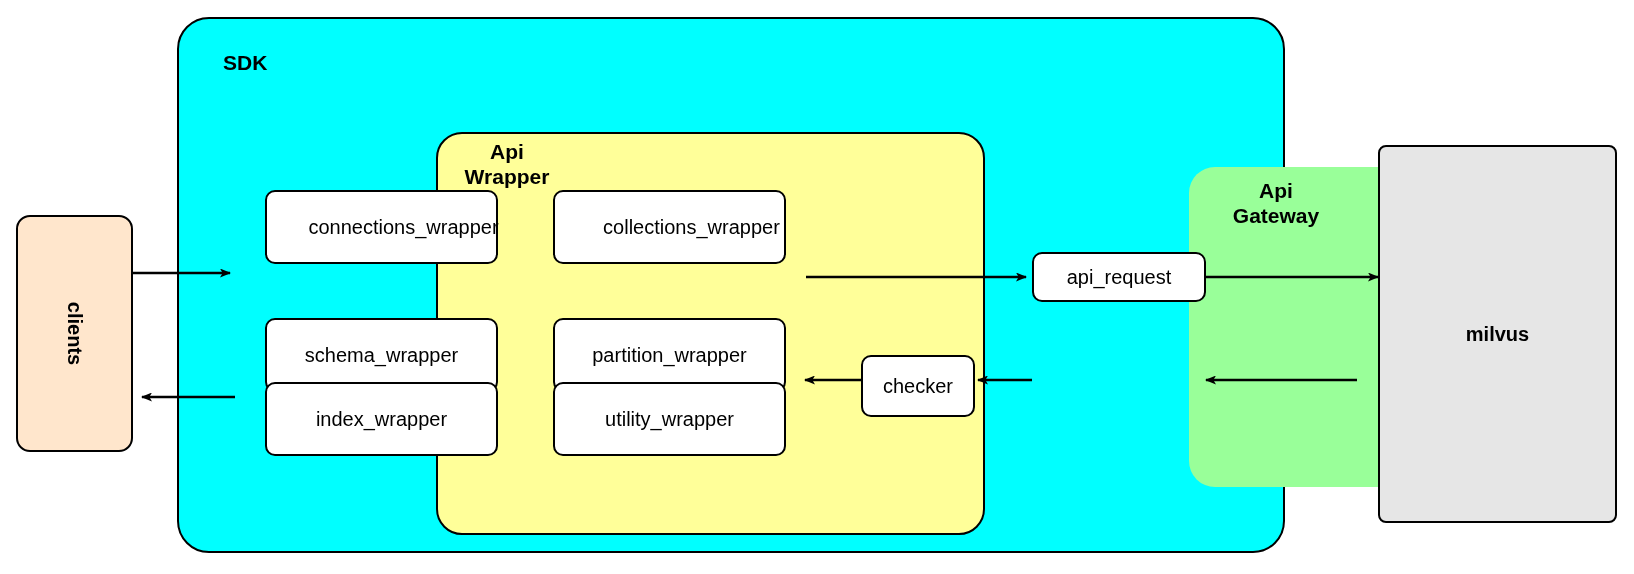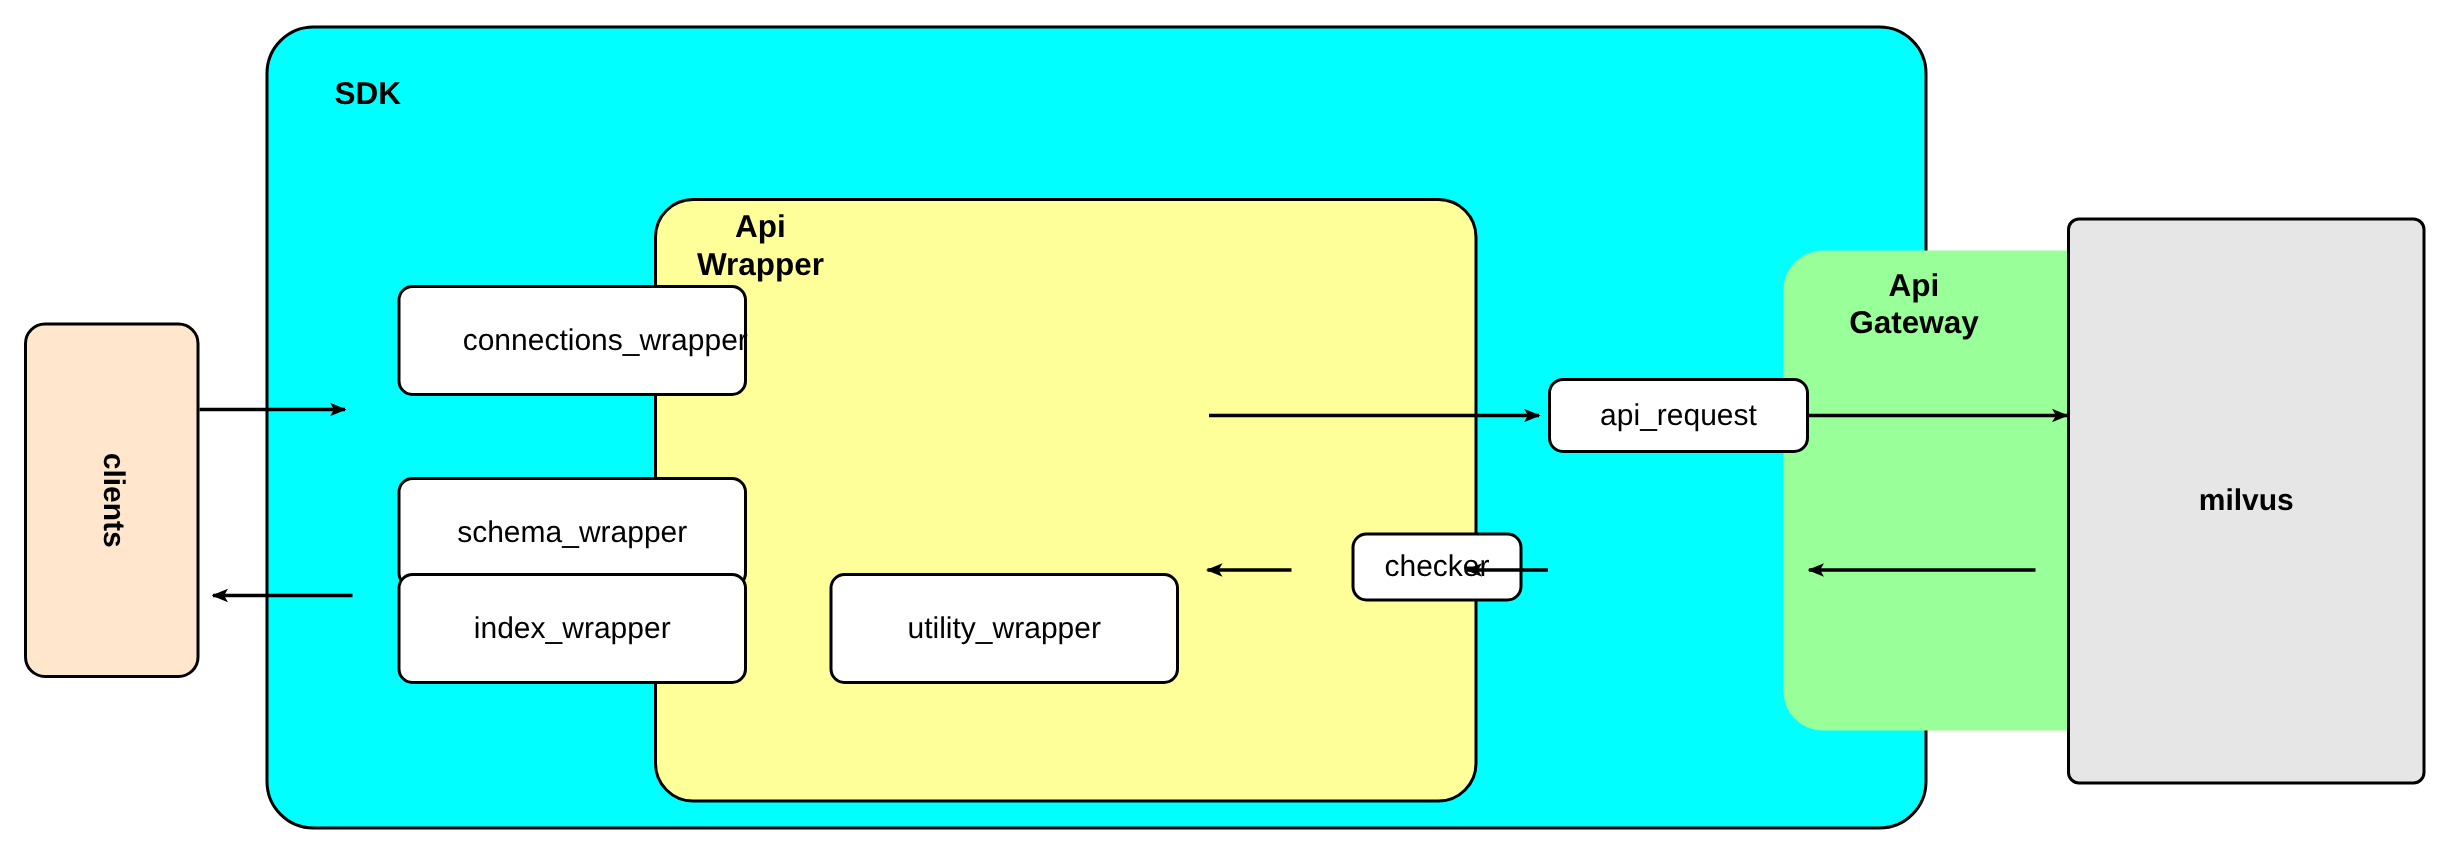--- a/index.html
+++ b/index.html
@@ -122,21 +122,21 @@
   .wrow-2 { top: 286px; margin-top: 32px; }
   .wrow-3 { top: 382px; }
 
   
   .gw-leaf { left: 1032px; width: 174px; height: 50px; }
   #api-request-box { top: 252px; }
   #api-response-box { top: 355px; }
 
   #checker-box {
     left: 861px; top: 355px;
-    width: 114px; height: 46px; margin-left: 40px;
+    width: 114px; height: 62px;
   }
 
   
   #connectors {
     position: absolute;
     left: 0; top: 0;
     width: 1634px; height: 574px;
     pointer-events: none;
   }
 </style>
@@ -158,23 +158,25 @@
 Gateway</div>
     </div>
   </div>
 
   <div class="box" id="clients-box">
     <span id="clients-label">clients</span>
   </div>
 
   <div class="box leaf wrap-leaf wcol-l wrow-1">connections_wrapper</div>
 
+  <div class="box leaf wrap-leaf wcol-r wrow-1">collections_wrapper</div>
 
   <div class="box leaf wrap-leaf wcol-l wrow-2">schema_wrapper</div>
 
+  <div class="box leaf wrap-leaf wcol-r wrow-2">partition_wrapper</div>
 
   <div class="box leaf wrap-leaf wcol-l wrow-3">index_wrapper</div>
 
   <div class="box leaf wrap-leaf wcol-r wrow-3">utility_wrapper</div>
 
   <div class="box leaf" id="checker-box">checker</div>
 
   <div class="box leaf gw-leaf" id="api-request-box">api_request</div>
 
 

